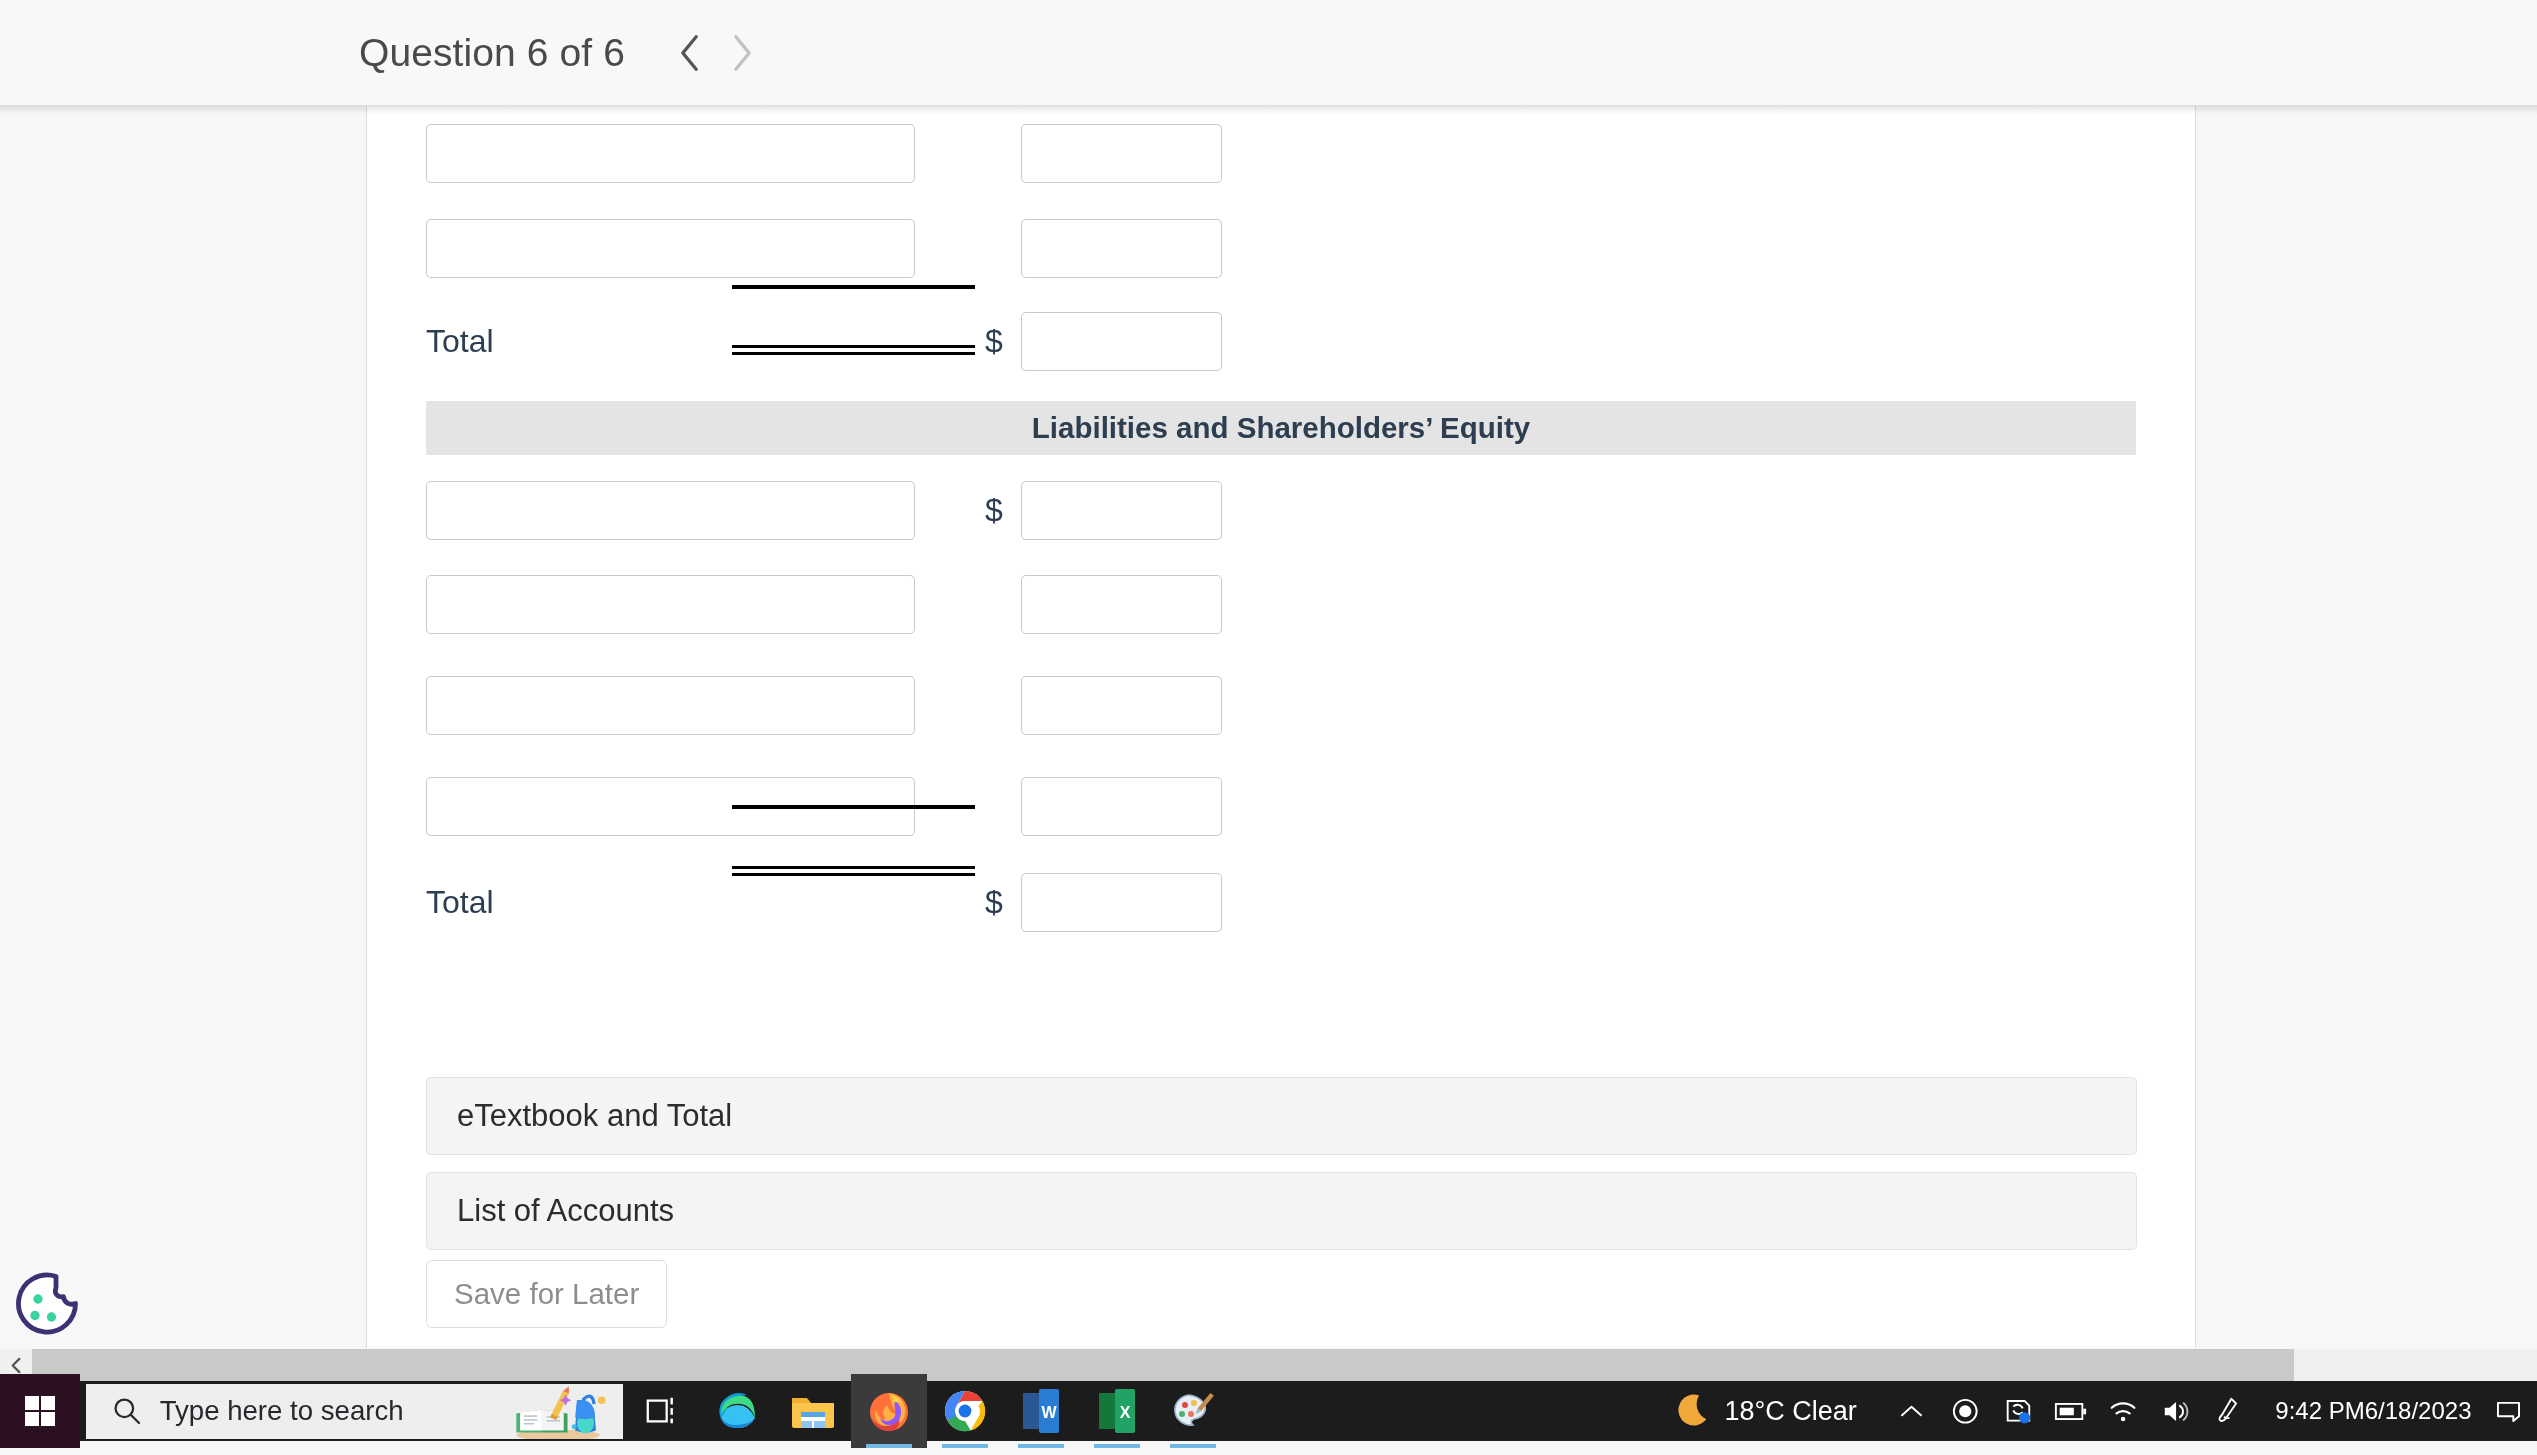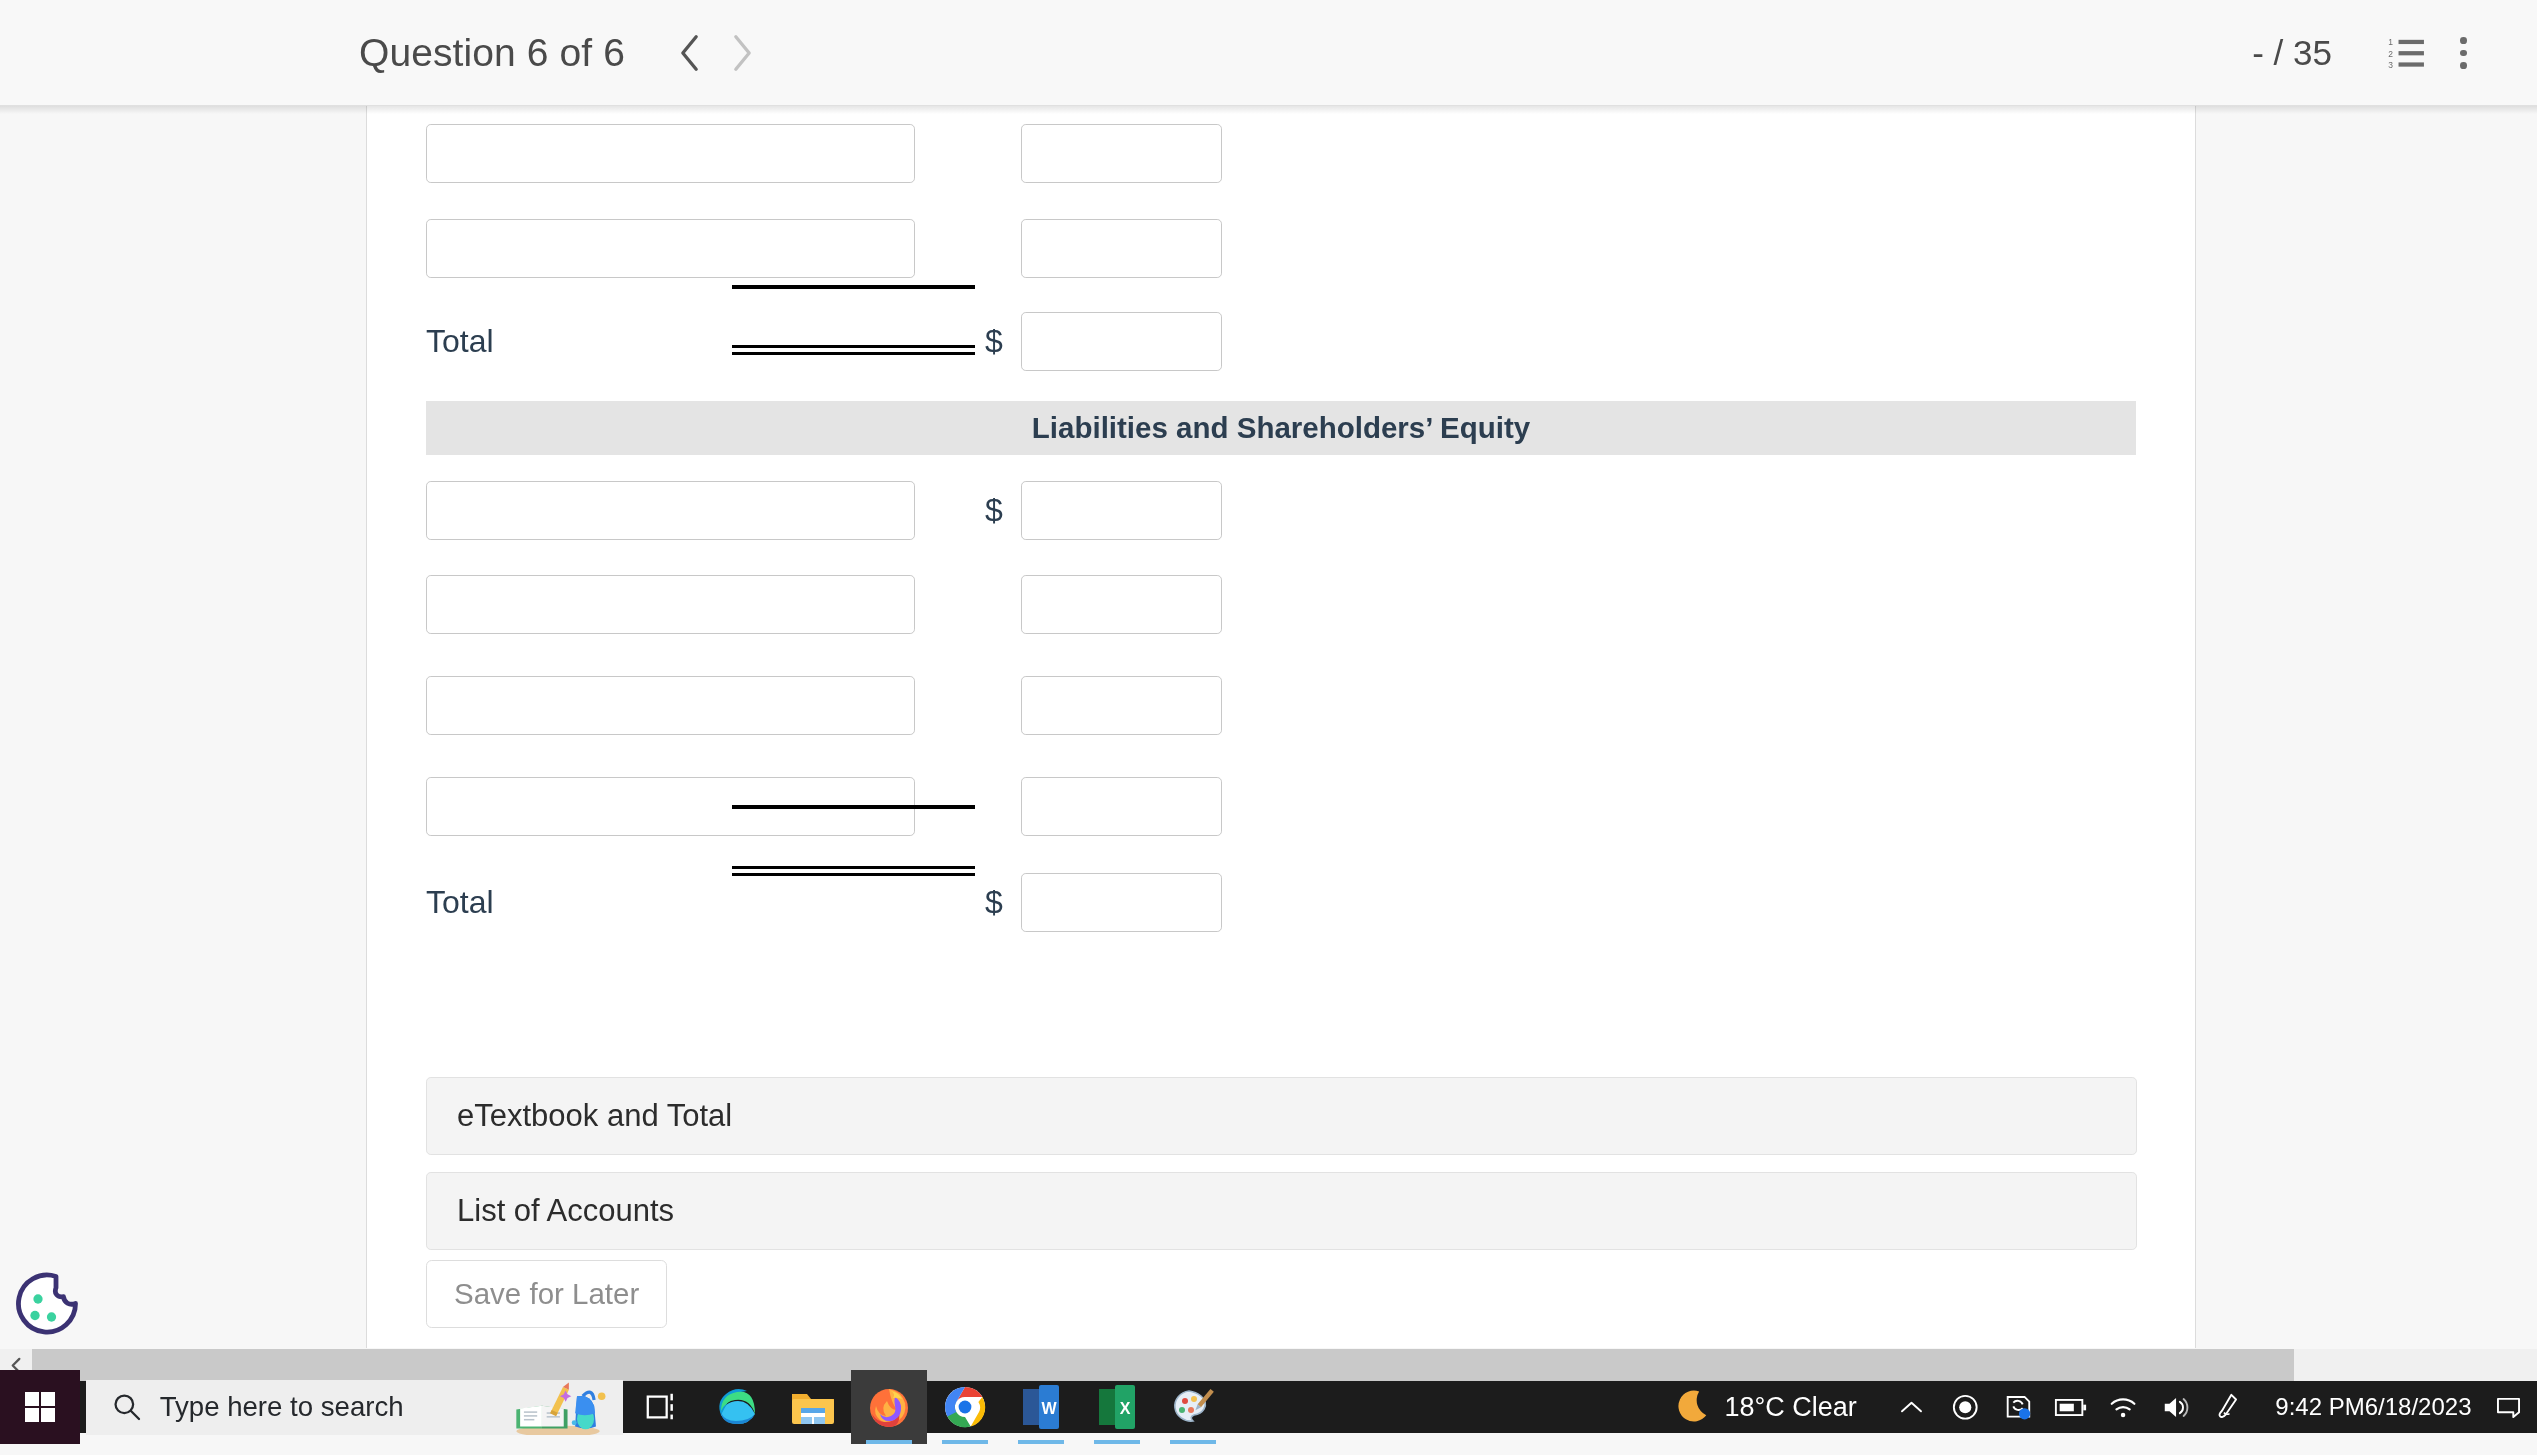--- a/index.html
+++ b/index.html
@@ -308,21 +308,21 @@
     left: 0; top: 0;
     width: 2262px; height: 32px;
     background: #c9c9c9;
     border-radius: 0;
   }
 
   
   .taskbar {
     position: absolute;
     left: 0; top: 1381px;
-    width: 2538px; height: 52px;
+    width: 2538px; height: 60px;
     background: #1c1c1c;
     display: flex;
     align-items: center;
     z-index: 30;
   }
   .start-btn {
     width: 80px; height: 74px;
     background: #2a1020;
     display: flex; align-items: center; justify-content: center;
     cursor: pointer;
@@ -445,40 +445,20 @@
           </svg>
         </button>
         <button class="chev-btn chev-next">
           <svg width="25" height="40" viewBox="0 0 26 42" fill="none">
             <path d="M6 4 L20 21 L6 38" stroke-width="3.5" stroke-linecap="round" stroke-linejoin="round"></path>
           </svg>
         </button>
       </div>
     </div>
 
-    <div class="header-right">
-      <div class="score-text">- / 35</div>
-      <button class="icon-btn">
-        <svg class="list-icon" width="38" height="32" viewBox="0 0 40 34">
-          <text x="0" y="9" font-size="9" fill="#6b6b6b" font-family="Liberation Sans, sans-serif">1</text>
-          <text x="0" y="21" font-size="9" fill="#6b6b6b" font-family="Liberation Sans, sans-serif">2</text>
-          <text x="0" y="33" font-size="9" fill="#6b6b6b" font-family="Liberation Sans, sans-serif">3</text>
-          <rect x="11" y="3" width="27" height="4.5" fill="#6b6b6b"></rect>
-          <rect x="11" y="15" width="27" height="4.5" fill="#6b6b6b"></rect>
-          <rect x="11" y="27" width="27" height="4.5" fill="#6b6b6b"></rect>
-        </svg>
-      </button>
-      <button class="icon-btn">
-        <span class="kebab">
-          <span></span>
-            <span></span>
-            <span></span>
-        </span>
-      </button>
-    </div>
   </div>
 
   <div class="page-bg"></div>
   <div class="shadow-strip"></div>
 
   <div class="content-panel">
 
     <div class="ledger">
 
       <div class="row" style="height:95px;">

